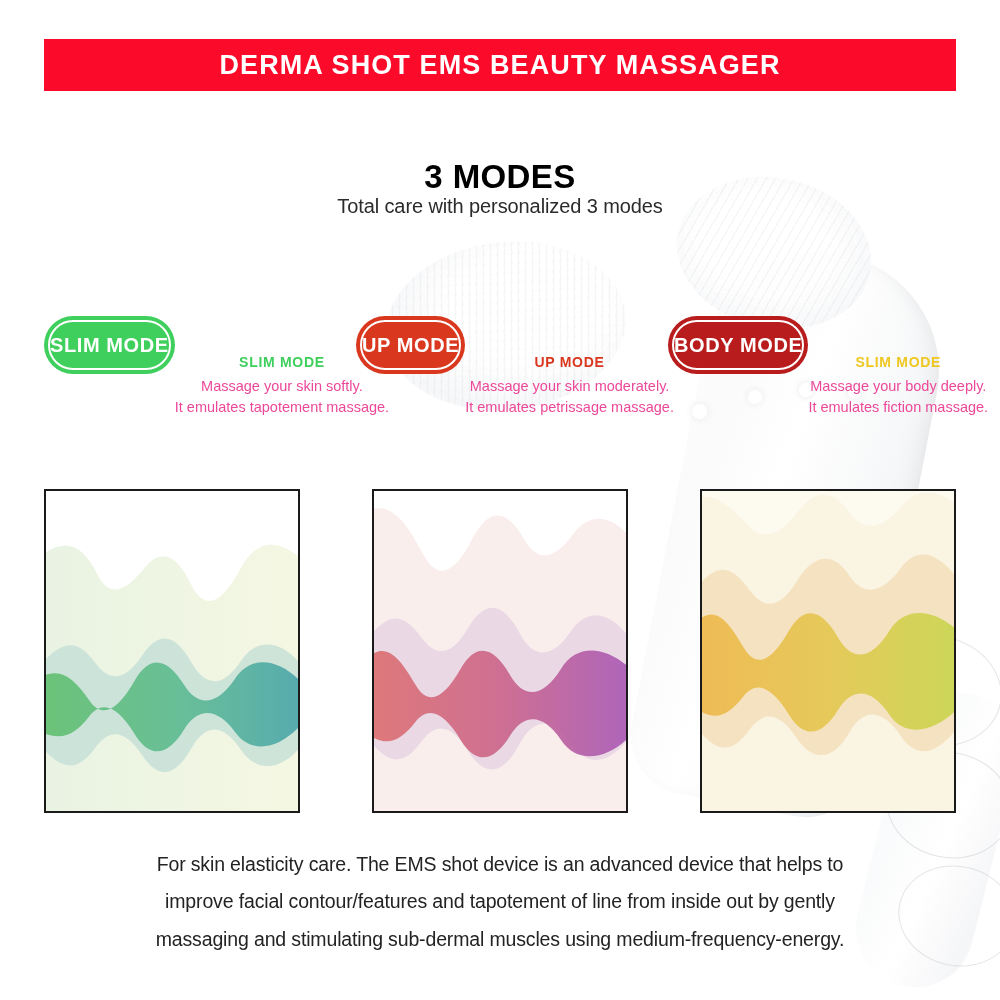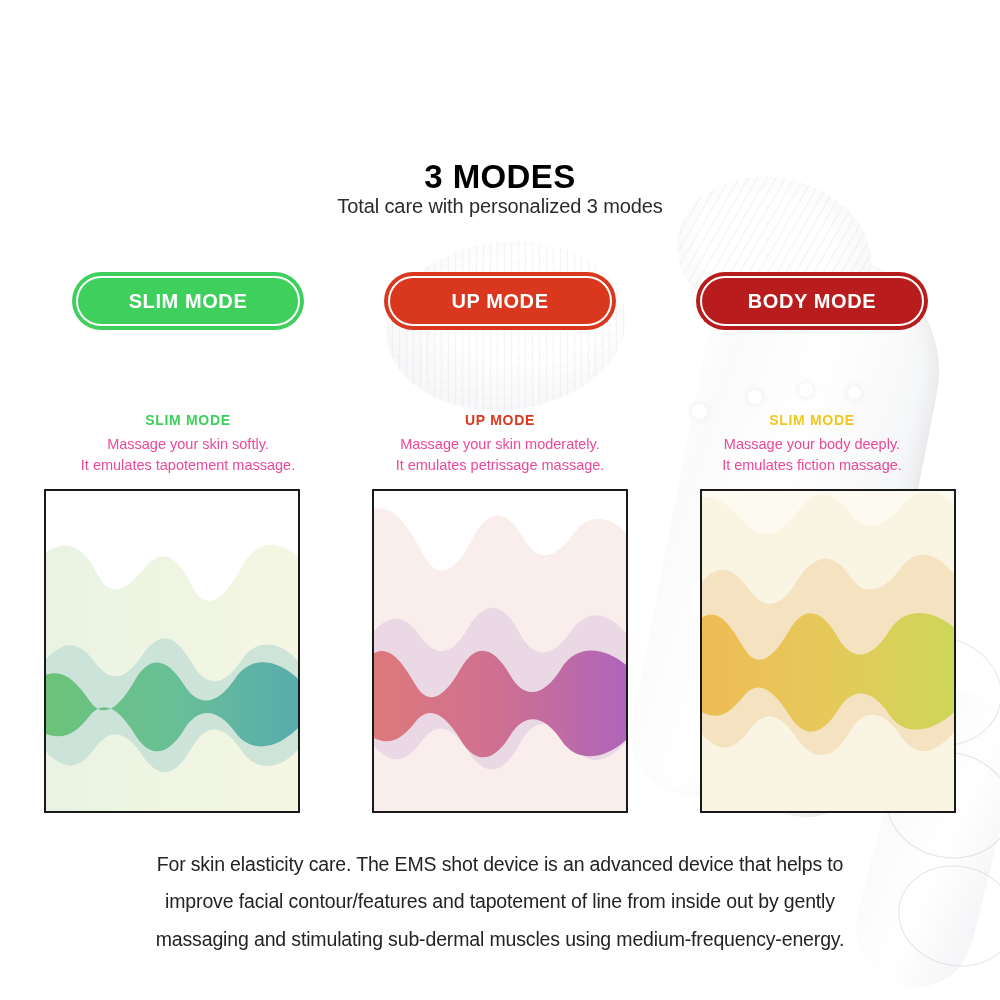--- a/index.html
+++ b/index.html
@@ -156,21 +156,21 @@
     left: 44px;
     top: 272px;
     width: 912px;
     display: flex;
     justify-content: space-between;
     z-index: 4;
   }
   .col {
     width: 288px;
     display: flex;
-    flex-direction: column;
+    flex-direction: row;
     align-items: center;
   }
 
   
   .pill {
     width: 232px;
     height: 58px;
     border-radius: 29px;
     padding: 4px;
     box-sizing: border-box;
@@ -269,20 +269,23 @@
     <div class="ghost-head2"></div>
     <div class="ghost-ring" style="left:872px; top:636px; width:128px; height:108px; transform:rotate(12deg);"></div>
     <div class="ghost-ring" style="left:886px; top:752px; width:124px; height:104px; transform:rotate(12deg);"></div>
     <div class="ghost-ring" style="left:898px; top:866px; width:116px; height:98px; transform:rotate(12deg);"></div>
     <div class="ghost-dot" style="left:692px; top:404px; width:15px; height:15px;"></div>
     <div class="ghost-dot" style="left:748px; top:390px; width:14px; height:14px;"></div>
     <div class="ghost-dot" style="left:799px; top:383px; width:14px; height:14px;"></div>
     <div class="ghost-dot" style="left:848px; top:386px; width:13px; height:13px;"></div>
   </div>
 
+  <div class="banner">
+    <div class="banner-title">DERMA SHOT EMS BEAUTY MASSAGER</div>
+  </div>
 
   <div class="headline-wrap">
     <div class="headline">3 MODES</div>
     <div class="subhead">Total care with personalized 3 modes</div>
   </div>
 
   <div class="columns">
 
     <div class="col">
       <div class="pill" style="background:#3ECF5C;">

